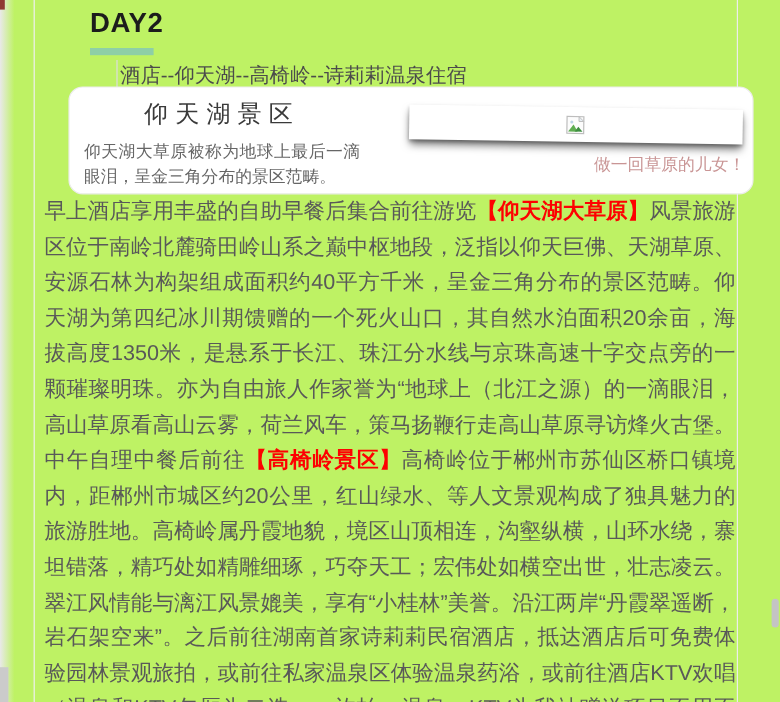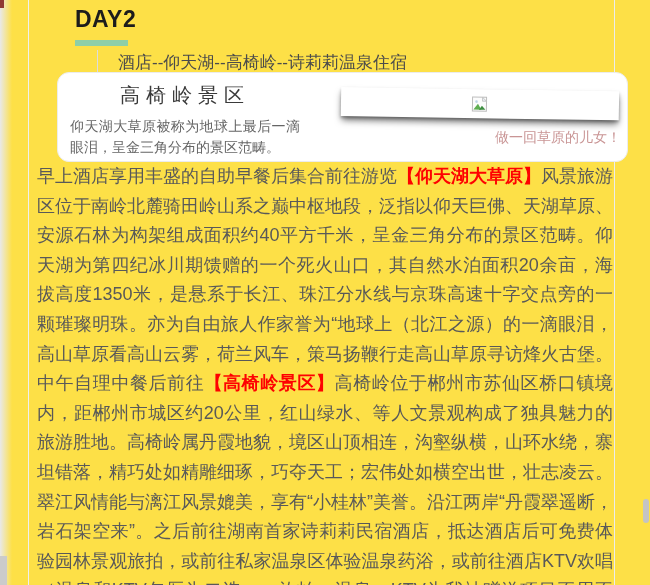--- a/index.html
+++ b/index.html
@@ -3,37 +3,37 @@
 <meta charset="utf-8">
 <style>
   :root{
     --accent-green:#8ecfa7;
     --highlight-red:#fe0101;
     --caption-pink:#c99595;
     --body-text:#595959;
   }
   html,body{margin:0;padding:0;background:#ffffff;}
   .page{
-    position:relative;width:650px;height:585px;background:#fde047;overflow:hidden;
+    position:relative;width:650px;height:585px;background:#bef264;overflow:hidden;
     font-family:"Liberation Sans","DejaVu Sans",sans-serif;
   }
   .edge-shade{position:absolute;left:0;top:0;width:12px;height:585px;
     background:linear-gradient(to right,#e9e9e9,rgba(255,255,255,0));}
   .panel-line{position:absolute;top:0;width:1px;height:585px;background:#efefef;}
   .panel-line.left{left:28px;}
   .panel-line.right{left:614px;background:#ececec;}
   .edge-speck{position:absolute;left:0;top:0;width:4px;height:8px;background:#8f3a33;}
   .edge-bar{position:absolute;left:0;top:556px;width:7px;height:29px;background:#cbcbcb;}
   .scroll-thumb{position:absolute;left:643px;top:499px;width:6px;height:24px;
     border-radius:3px;background:#c4c4c4;}
 
   .day-title{position:absolute;left:75px;top:6px;margin:0;font-size:23px;font-weight:bold;
     color:#1c1c1c;letter-spacing:.5px;}
   .green-bar{position:absolute;left:75px;top:40px;width:53px;height:6px;background:var(--accent-green);}
-  .route{position:absolute;left:97px;top:50px;padding-left:20px;border-left:1px solid #dcdcdc;
+  .route{position:absolute;left:97px;top:50px;padding-left:2px;border-left:1px solid #dcdcdc;
     font-size:17px;line-height:26px;color:#4b4b4b;}
 
   .scenic-card{position:absolute;left:57px;top:72px;width:569px;height:88px;background:#fff;
     border:1px solid #ececec;border-radius:12px;}
   .card-left{position:absolute;left:12px;top:9px;width:230px;}
   .card-title{font-size:20px;color:#3a3a3a;text-align:center;letter-spacing:6px;margin-bottom:7px;}
   .card-desc{font-size:14px;color:#666;line-height:21px;text-align:justify;}
   .card-right{position:absolute;left:283px;top:14px;width:280px;}
   .photo-strip{width:278px;height:29px;background:#fff;transform:rotate(0.9deg);
     transform-origin:left center;display:flex;align-items:center;justify-content:center;
@@ -56,21 +56,21 @@
   <div class="edge-speck"></div>
   <div class="edge-bar"></div>
   <div class="scroll-thumb"></div>
 
   <h1 class="day-title">DAY2</h1>
   <div class="green-bar"></div>
   <div class="route">酒店--仰天湖--高椅岭--诗莉莉温泉住宿</div>
 
   <div class="scenic-card">
     <div class="card-left">
-      <div class="card-title">高椅岭景区</div>
+      <div class="card-title">仰天湖景区</div>
       <div class="card-desc">仰天湖大草原被称为地球上最后一滴眼泪，呈金三角分布的景区范畴。</div>
     </div>
     <div class="card-right">
       <div class="photo-strip">
         <svg class="broken-img" viewBox="0 0 18 18">
           <rect x="1.5" y="2" width="14" height="14" fill="#fcfcfc" stroke="#bdbdbd" stroke-width="1"></rect>
           <polygon points="11.5,2 15.5,6 11.5,6" fill="#e8eef4" stroke="#bdbdbd" stroke-width="0.8"></polygon>
           <polygon points="2.5,14.5 7,8.5 10.5,14.5" fill="#5fae52"></polygon>
           <polygon points="8,14.5 11,10.5 14.5,14.5" fill="#3e8e41"></polygon>
           <circle cx="5.5" cy="6.5" r="1.3" fill="#bcd3e6"></circle>

